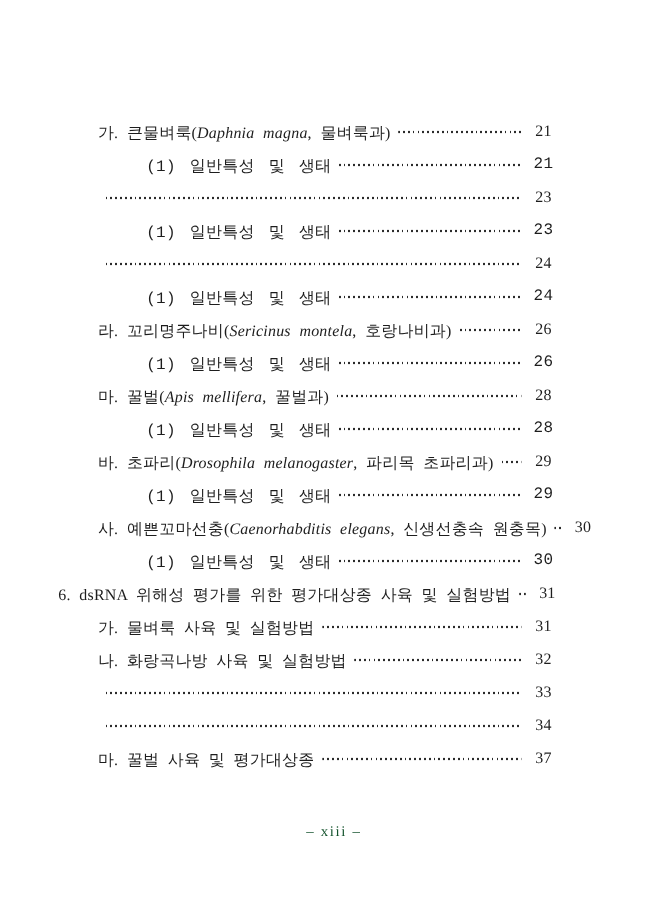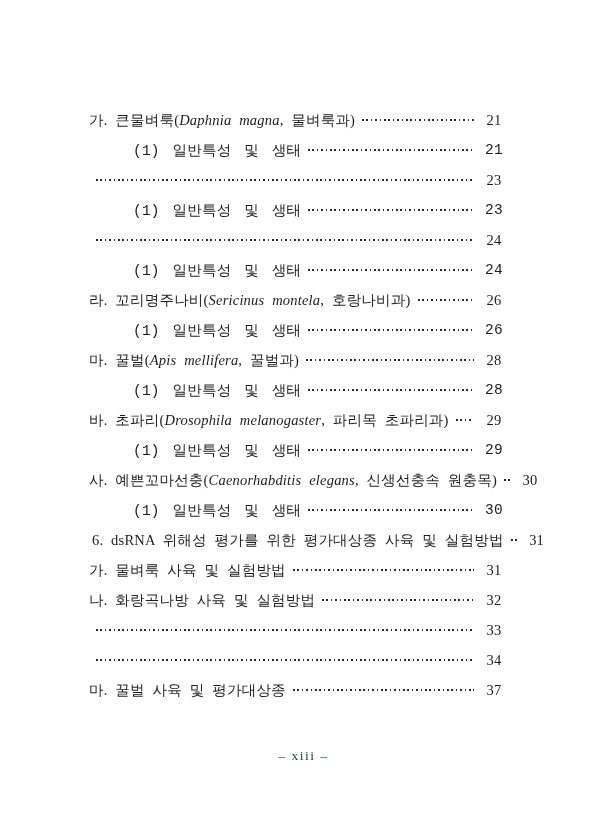--- a/index.html
+++ b/index.html
@@ -25,21 +25,21 @@
   .row {
     display: flex;
     align-items: center;
     height: 30px;
     padding-right: 102px;
     font-size: 14.5px;
     letter-spacing: 0.2px;
     word-spacing: 4px;
     white-space: nowrap;
   }
-  .row.lvl1 { padding-left: 92px; }
+  .row.lvl1 { padding-left: 53px; }
   .row.lvl2 { padding-left: 89px; }
   .row.lvl3 { padding-left: 133px; font-family: Liberation Mono, monospace; }
   .txt { flex: 0 0 auto; }
   .txt i {
     font-style: italic;
     font-family: "Liberation Serif", "DejaVu Serif", serif;
   }
   .leader {
     flex: 1 1 auto;
     height: 2px;

